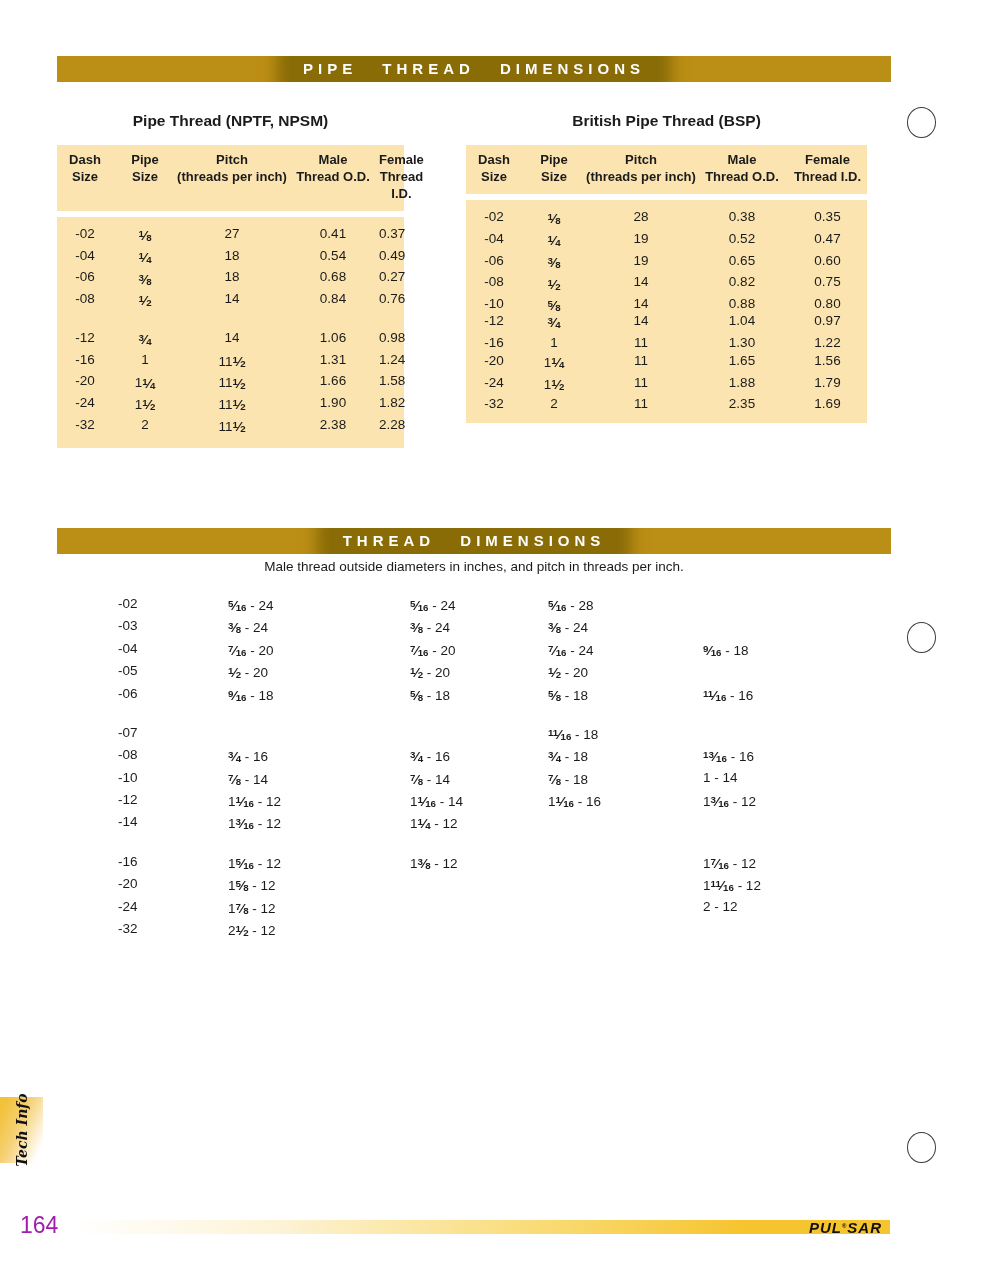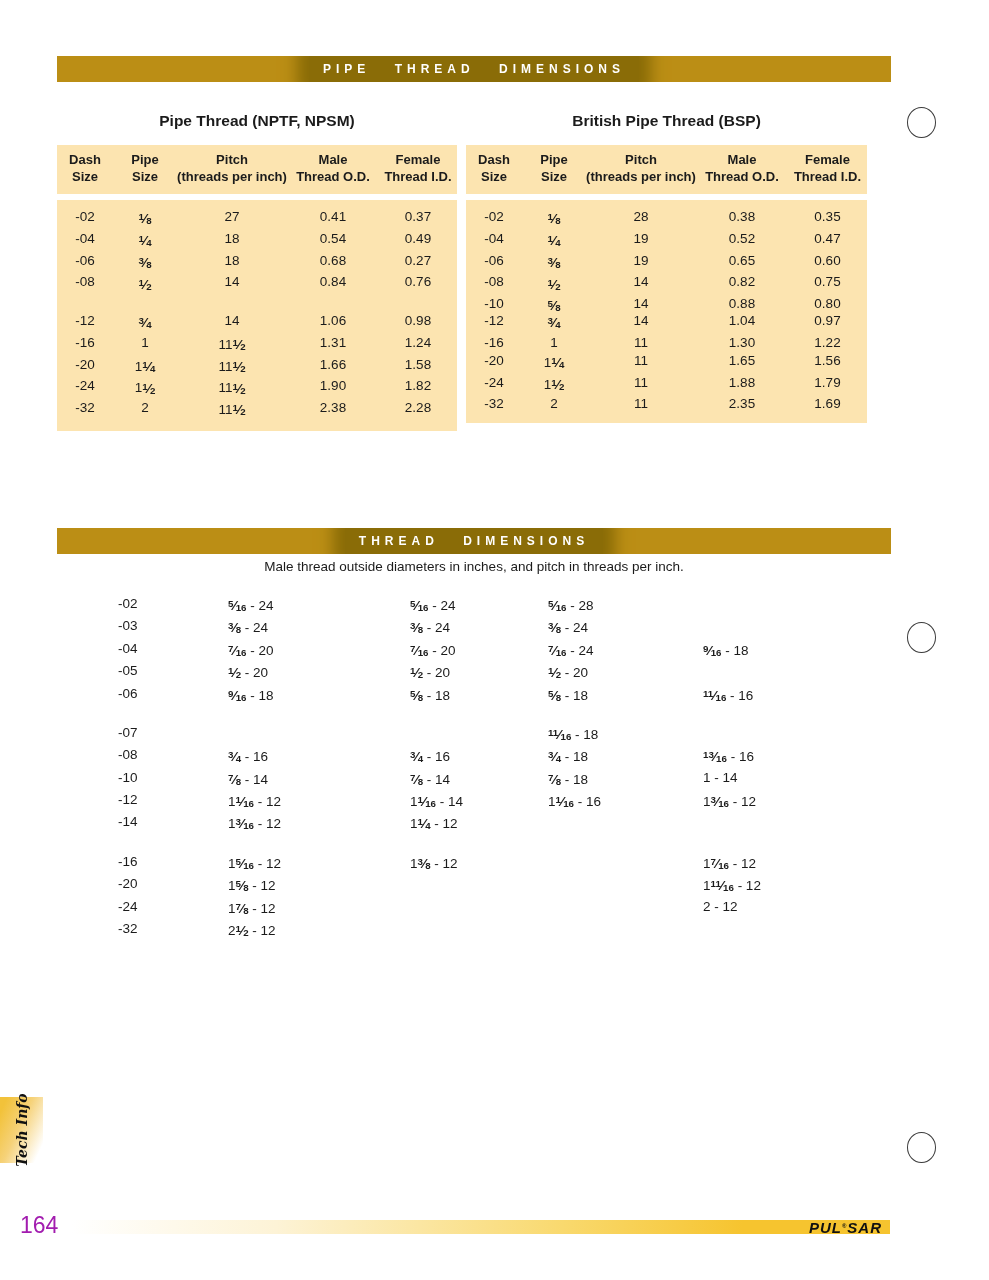--- a/index.html
+++ b/index.html
@@ -2,29 +2,29 @@
 <html><head>
 <meta charset="utf-8">
 <style>
   html,body{margin:0;padding:0;background:#ffffff;}
   .page{position:relative;width:989px;height:1280px;background:#ffffff;overflow:hidden;
         font-family:"Liberation Sans",sans-serif;color:#1b1b1b;}
 
   
   .goldbar{position:absolute;left:57px;width:834px;height:26px;background:#bb8e15;
            display:flex;align-items:center;justify-content:center;overflow:hidden;}
-  .goldbar-title{color:#ffffff;font-weight:bold;font-size:12px;letter-spacing:5px;word-spacing:16px;
+  .goldbar-title{color:#ffffff;font-weight:bold;font-size:15px;letter-spacing:5px;word-spacing:16px;
                  line-height:26px;padding:0 14px;background:#8a6c07;box-shadow:0 0 14px 12px #8a6c07;
                  white-space:nowrap;}
   .bar1{top:56px;}
   .bar2{top:528px;}
 
   
   .pt-table{position:absolute;top:112px;}
-  .pt-left{left:57px;width:400px;}
+  .pt-left{left:57px;width:347px;}
   .pt-right{left:466px;width:401px;}
   .pt-title{text-align:center;font-weight:bold;font-size:15.5px;height:30px;}
   .pt-headers{background:#fce4b0;display:grid;grid-template-columns:56px 64px 110px 92px 1fr;
               padding:7px 0 8px 0;margin-top:3px;}
   .pt-hcell{text-align:center;font-weight:bold;font-size:13px;line-height:1.3;}
   .pt-body{background:#fce4b0;margin-top:6px;padding:8px 0 10px 0;}
   .pt-group{display:block;}
   .pt-g1{height:104px;}
   .pt-row{display:grid;grid-template-columns:56px 64px 110px 92px 1fr;line-height:18px;}
   .pt-cell{text-align:center;font-size:13.5px;}

